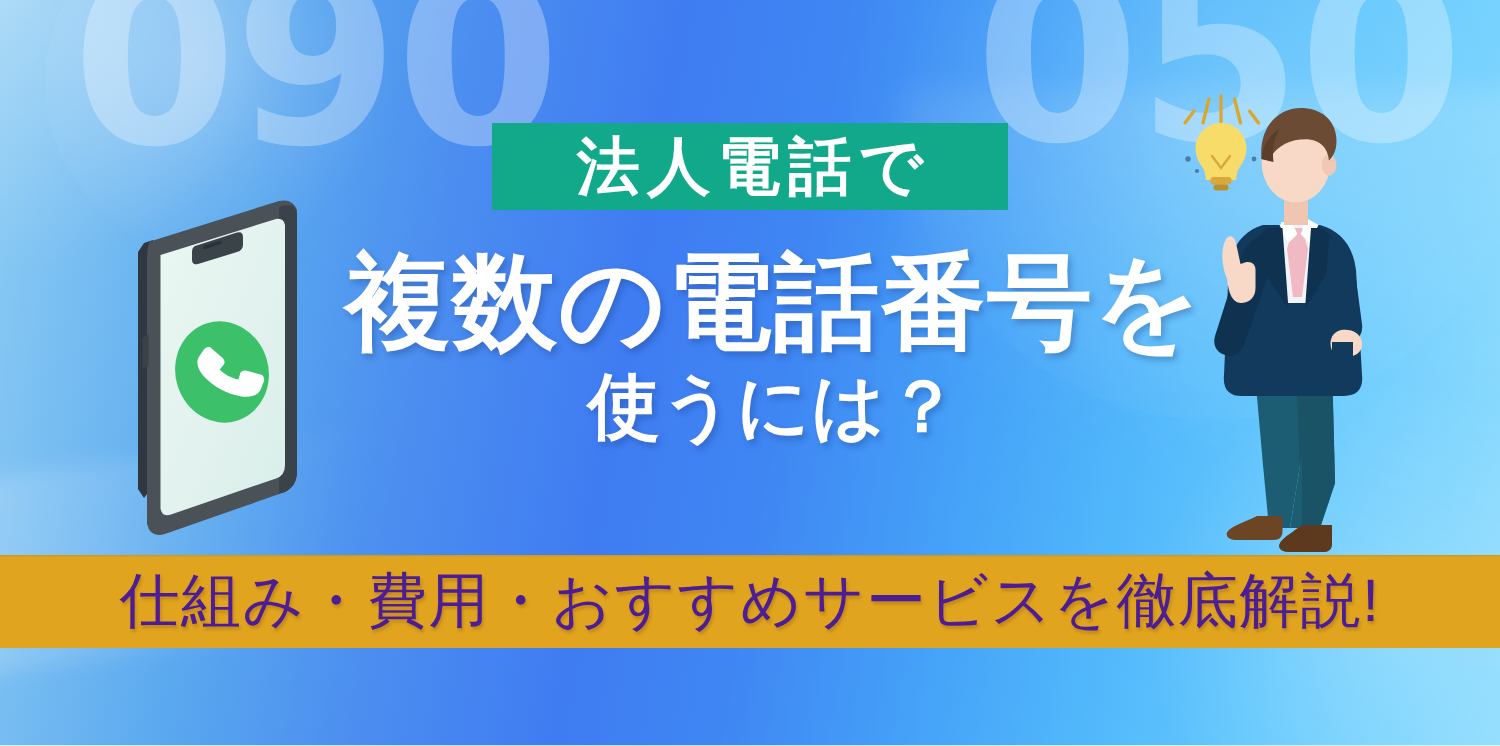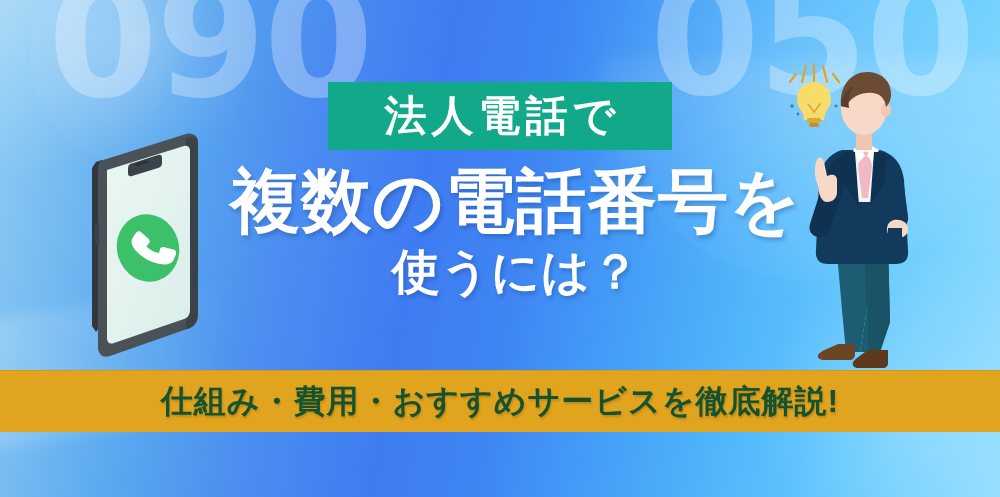--- a/index.html
+++ b/index.html
@@ -61,21 +61,21 @@
   
   #phone{position:absolute;left:78px;top:128px;width:132px;height:238px;}
 
   
   #man{position:absolute;left:784px;top:52px;width:160px;height:330px;}
 
   
   #badge{
     position:absolute;
     left:328px;top:82px;
-    width:344px;height:68px;
+    width:344px;height:58px;
     background:#12a98b;
     display:flex;align-items:center;justify-content:center;
   }
   #badge .badge-text{
     color:#ffffff;
     font-size:42px;
     font-weight:bold;
     letter-spacing:5px;
     line-height:1;
     white-space:nowrap;
@@ -103,23 +103,23 @@
   
   #ribbon{
     position:absolute;
     left:0;top:370px;
     width:1000px;height:62px;
     background:#e0a41f;
     display:flex;align-items:center;justify-content:center;
     box-shadow:0 1px 0 rgba(0,0,0,.06) inset;
   }
   #ribbon .ribbon-text{
-    color:#14532d;
-    font-size:32px;
-    font-weight:bold;
+    color:#4c1d95;
+    font-size:40px;
+    font-weight:normal;
     letter-spacing:1px;
     line-height:1;
     white-space:nowrap;
     text-shadow:1px 2px 2px rgba(120,70,0,.28);
   }
   #man-overlay{position:absolute;left:784px;top:52px;width:160px;height:330px;pointer-events:none;}
 </style>
 </head>
 <body>
 

